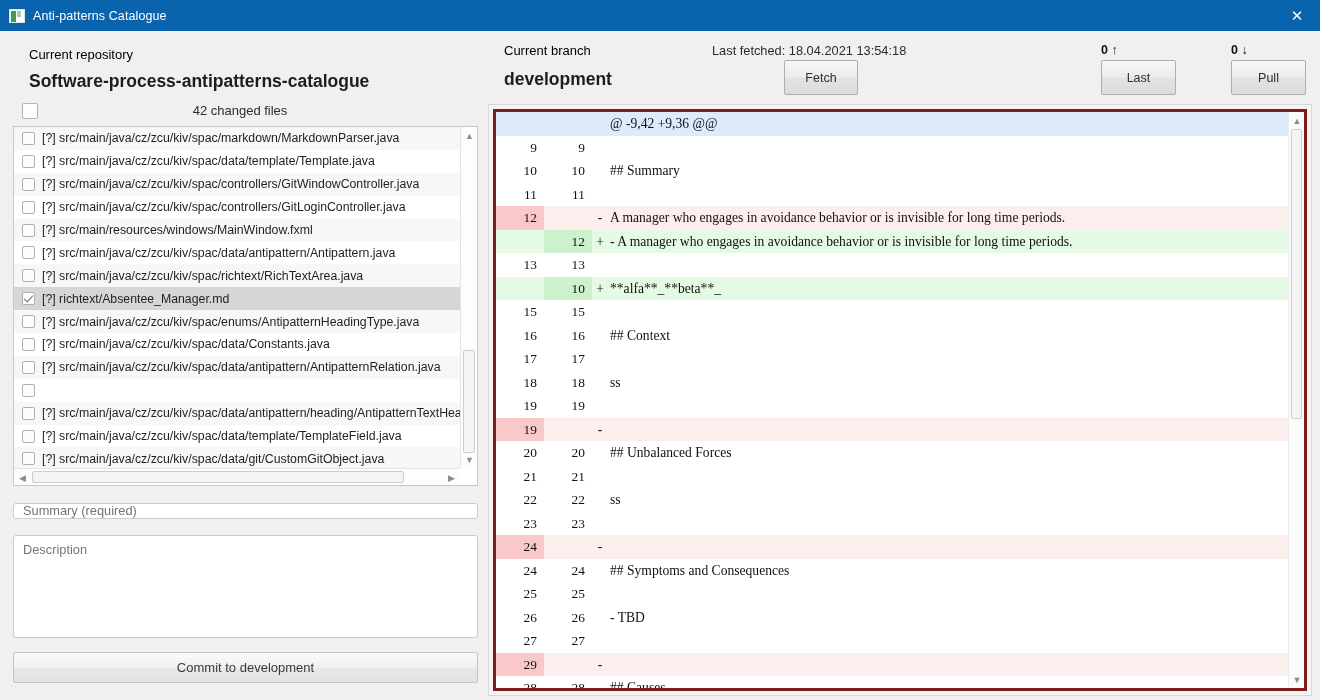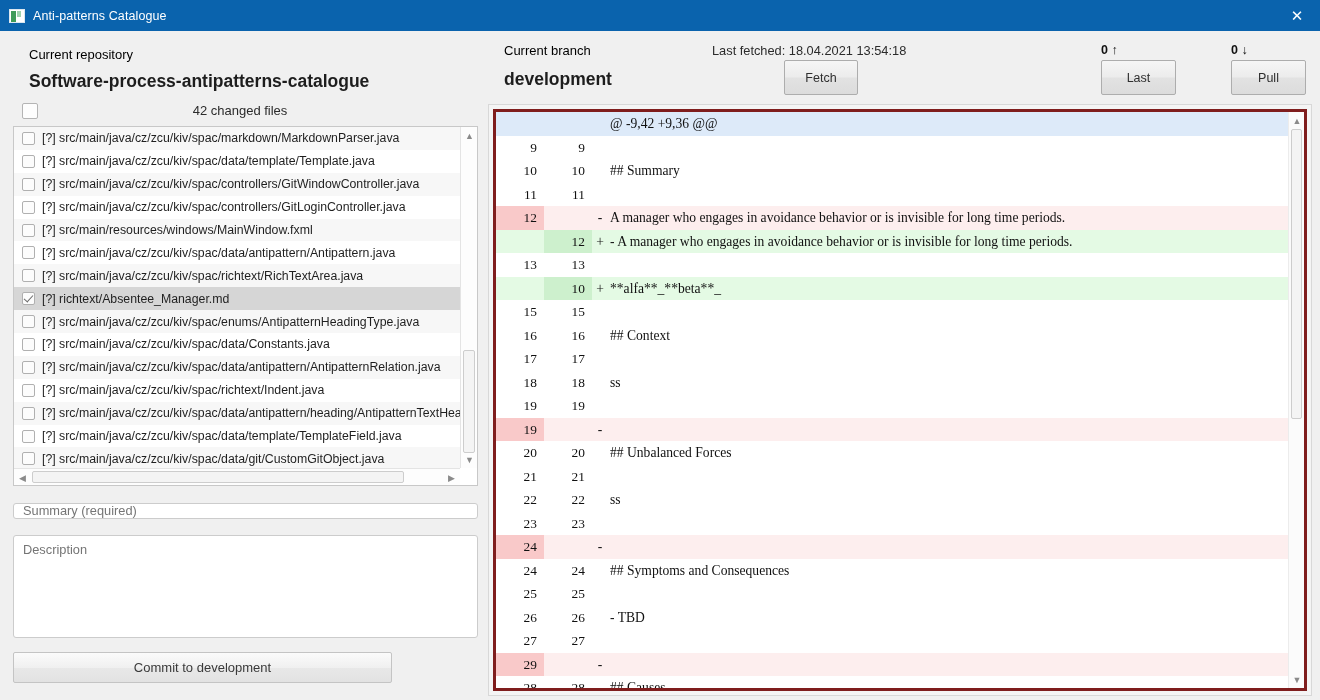--- a/index.html
+++ b/index.html
@@ -138,21 +138,21 @@
     position: absolute; background: #ffffff; border: 1px solid #cccccc;
     border-radius: 3px; font-size: 12.8px; color: #a8a8a8;
     padding: 6px 9px; font-family: "Liberation Sans", sans-serif;
     outline: none;
   }
   #summary-input { left: 13px; top: 503px; width: 465px; height: 16px; padding-top:4px;}
   #description-input {
     left: 13px; top: 535px; width: 465px; height: 103px; resize: none;
   }
   #commit-btn {
-    position: absolute; left: 13px; top: 652px; width: 379px; height: 31px;
+    position: absolute; left: 13px; top: 652px; width: 465px; height: 31px;
     background: linear-gradient(to bottom, #fbfbfb 0%, #f0f0f0 50%, #e8e8e8 51%, #e2e2e2 100%);
     border: 1px solid #c4c4c4; border-radius: 2px;
     font-size: 13px; color: #3a3a3a; cursor: pointer;
     display: flex; align-items: center; justify-content: center;
   }
 
   
   .diff-outer {
     position: absolute; left: 488px; top: 104px; width: 824px; height: 592px;
     background: #f4f4f4; border: 1px solid #d8d8d8;
@@ -271,21 +271,20 @@
         <div class="file-row">
           <div class="file-cb"></div>
           <div class="file-path">[?] src/main/java/cz/zcu/kiv/spac/data/Constants.java</div>
         </div>
         <div class="file-row alt">
           <div class="file-cb"></div>
           <div class="file-path">[?] src/main/java/cz/zcu/kiv/spac/data/antipattern/AntipatternRelation.java</div>
         </div>
         <div class="file-row">
           <div class="file-cb"></div>
-          <div class="file-path">[?] src/main/java/cz/zcu/kiv/spac/richtext/Indent.java</div>
         </div>
         <div class="file-row alt">
           <div class="file-cb"></div>
           <div class="file-path">[?] src/main/java/cz/zcu/kiv/spac/data/antipattern/heading/AntipatternTextHea</div>
         </div>
         <div class="file-row">
           <div class="file-cb"></div>
           <div class="file-path">[?] src/main/java/cz/zcu/kiv/spac/data/template/TemplateField.java</div>
         </div>
         <div class="file-row alt">

